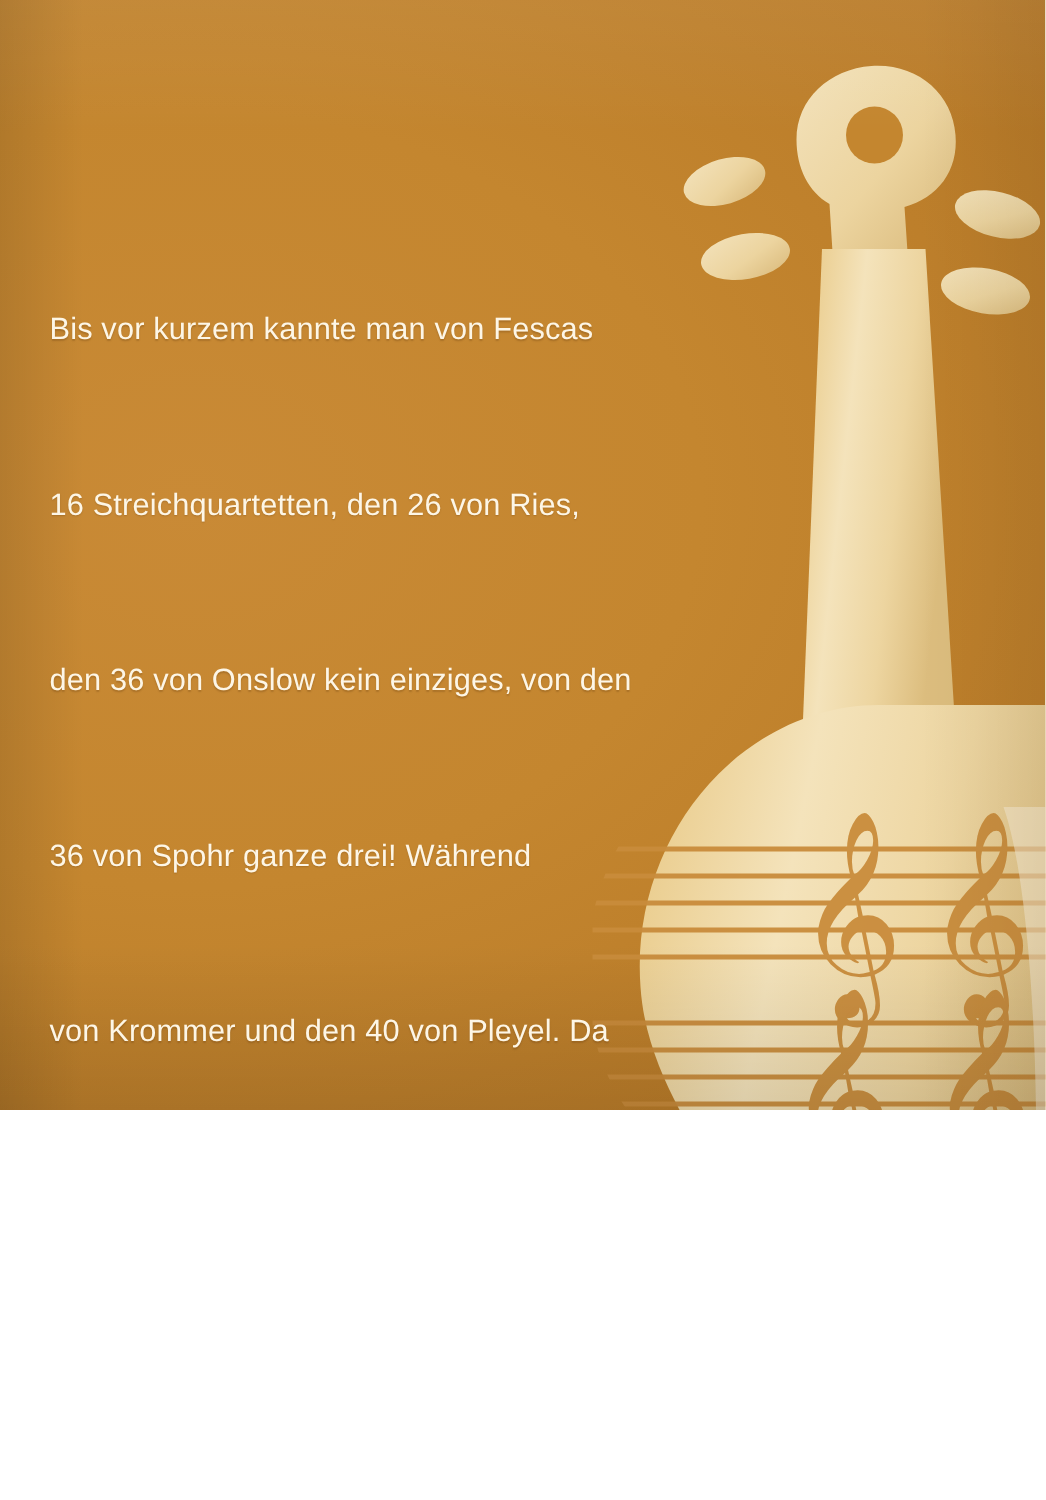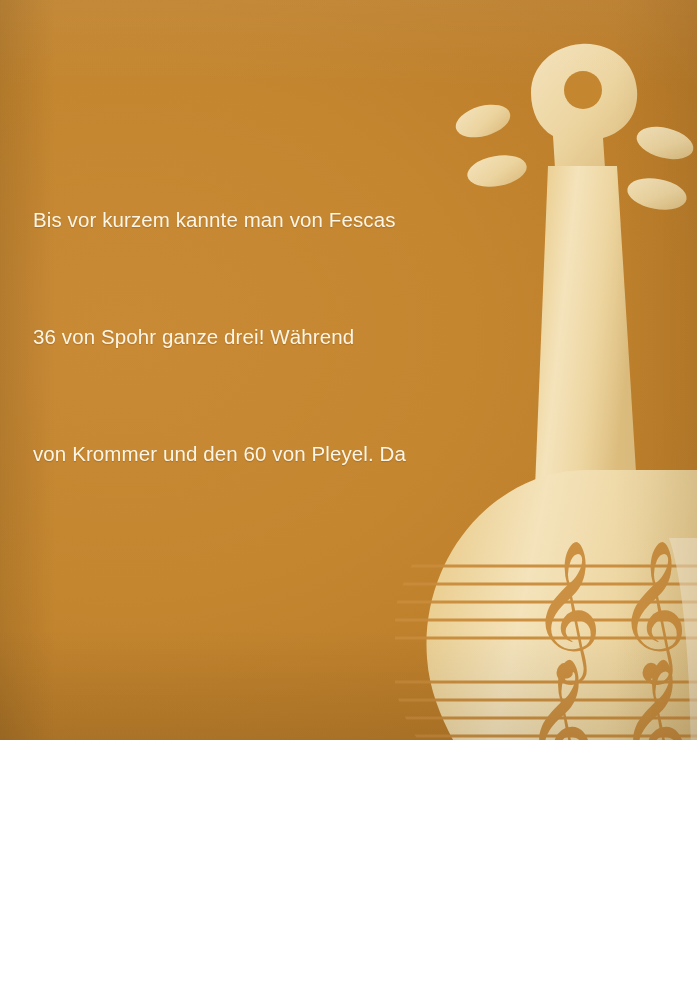--- a/index.html
+++ b/index.html
@@ -165,22 +165,24 @@
     </g>
 
     <path d="M424 520 C 452 600, 452 860, 430 944 L470 944 L470 520 Z" fill="#f6ead0" opacity="0.55"></path>
   </svg>
 
   <div class="texture"></div>
 
   <div class="blurb">
     <p>
       <span class="line">Bis vor kurzem kannte man von Fescas</span>
+      <span class="line">16 Streichquartetten, den 26 von Ries,</span>
+      <span class="line">den 36 von Onslow kein einziges, von den</span>
       <span class="line">36 von Spohr ganze drei! Während</span>
-      <span class="line">von Krommer und den 60 von Pleyel. Da</span>
+      <span class="line">von Krommer und den 40 von Pleyel. Da</span>
       
       
       
       
       
     </p>
   </div>
 
 </div>
 

